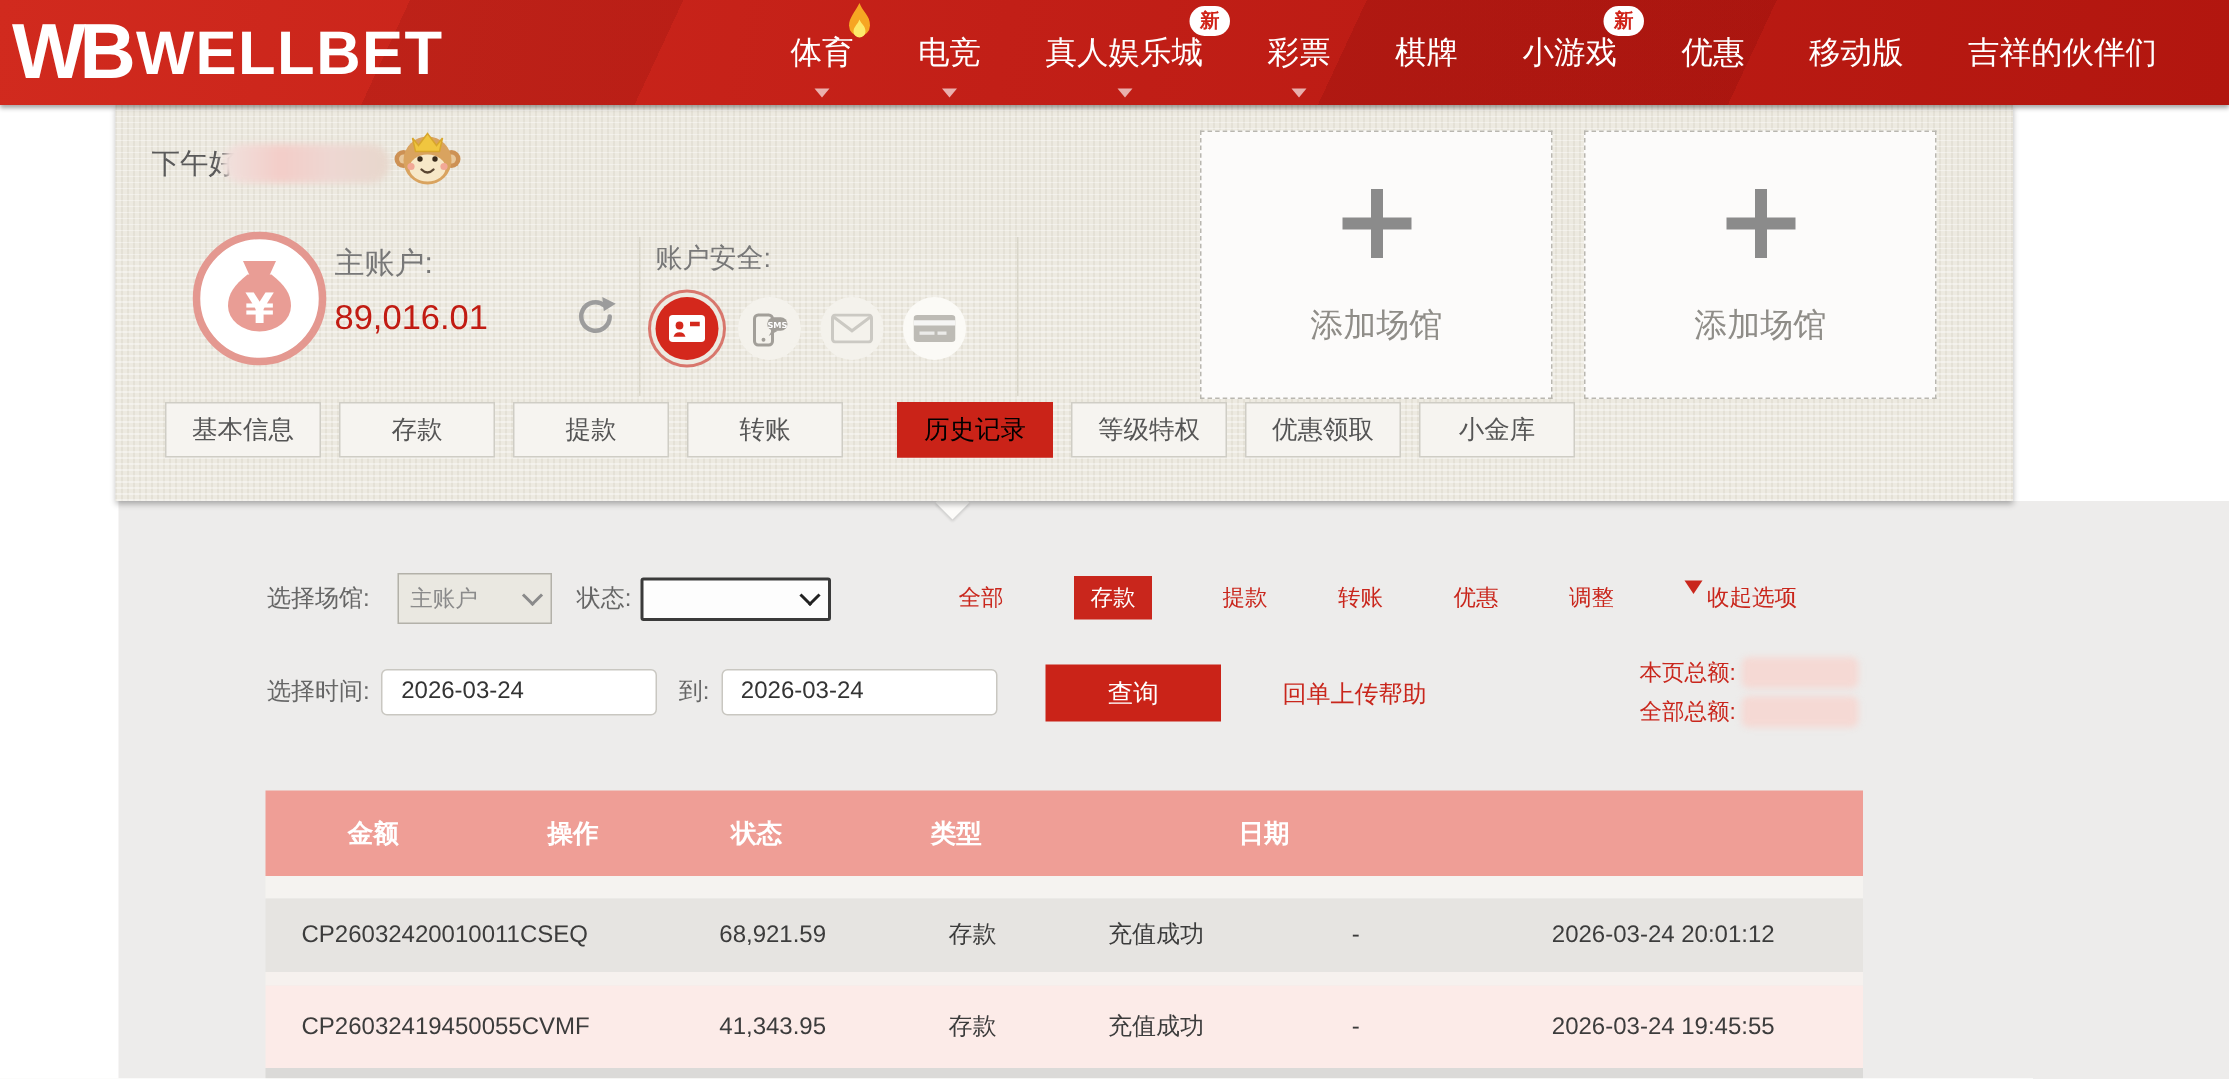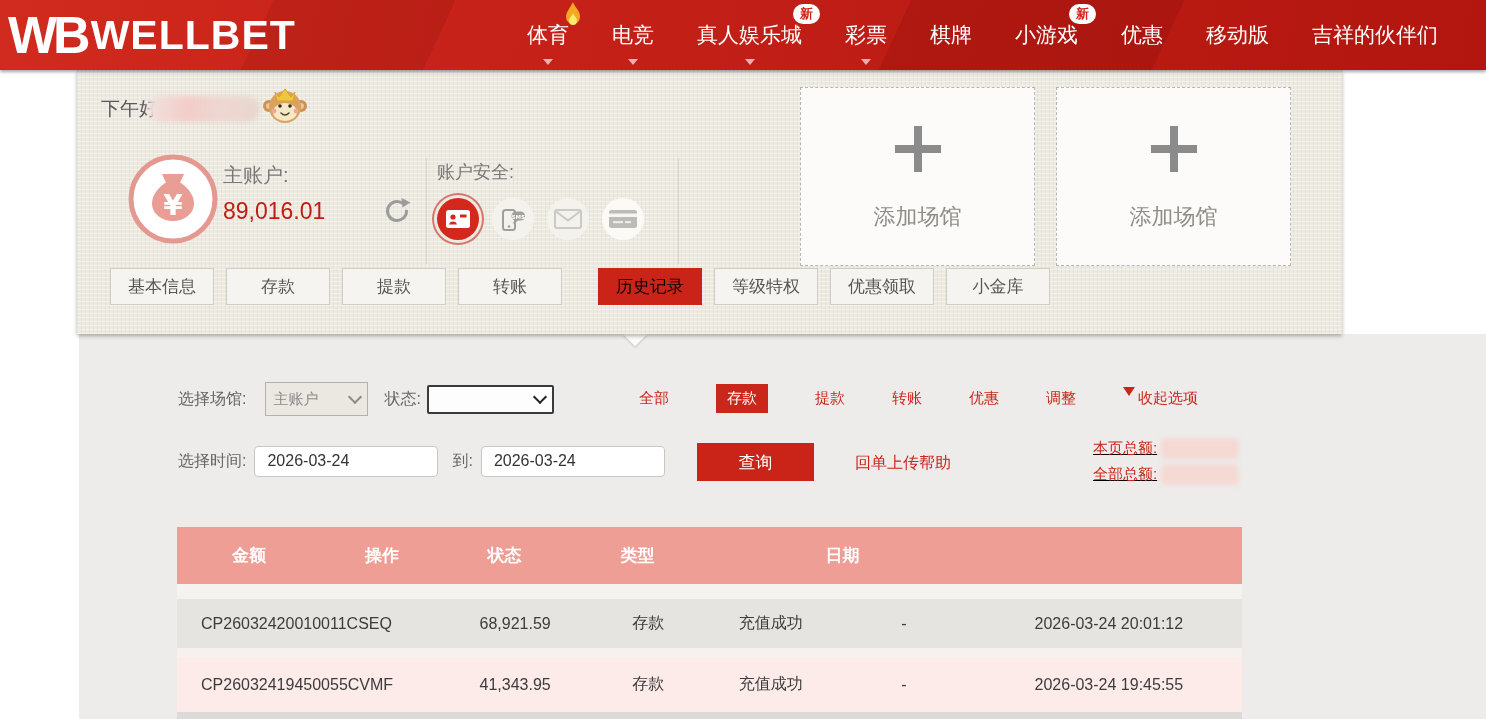--- a/index.html
+++ b/index.html
@@ -62,21 +62,21 @@
   .type-links{position:absolute;left:560px;top:48px;height:32px;display:flex;align-items:center;gap:47px;}
   .type-link{color:#c9261c;font-size:15px;cursor:pointer;white-space:nowrap;}
   .type-link.active{background:#c9261c;color:#fff;padding:5px 11px;}
   .collapse{display:flex;align-items:flex-start;gap:3px;color:#c9261c;font-size:15px;cursor:pointer;}
   .tri-down{width:0;height:0;border-left:6px solid transparent;border-right:6px solid transparent;border-top:9px solid #c9261c;margin-top:-2px;}
   .frow2{position:absolute;left:99px;top:108px;height:38px;display:flex;align-items:center;font-size:16px;color:#666;}
   .date-input{width:170px;height:29px;margin-left:8px;border:1px solid #c9c7c1;border-radius:4px;background:#fff;font-size:16px;color:#333;padding:0 0 0 12px;font-family:inherit;}
   .to-label{margin-left:14px;}
   .query-btn{position:absolute;left:618px;top:109px;width:117px;height:38px;background:#ca2318;color:#fff;border:none;font-size:17px;font-family:inherit;cursor:pointer;}
   .receipt-help{position:absolute;left:776px;top:119px;color:#c9261c;font-size:16px;cursor:pointer;}
-  .totals{position:absolute;left:1014px;top:104px;display:flex;flex-direction:column;gap:5px;text-decoration:underline;}
+  .totals{position:absolute;left:1014px;top:104px;display:flex;flex-direction:column;gap:5px;}
   .total-line{display:flex;align-items:center;gap:4px;color:#c9261c;font-size:15px;}
   .blur-val{width:78px;height:21px;border-radius:5px;background:#f5d9d4;filter:blur(2px);}
 
   
   .htable{position:absolute;left:98px;top:193px;width:1065px;}
   .thead{display:flex;height:57px;background:#ef9e96;align-items:center;}
   .th{color:#fff;font-size:17px;font-weight:bold;display:flex;align-items:center;justify-content:center;box-sizing:border-box;}
   .gap-a{height:15px;background:#f5f3f0;}
   .gap-b{height:9px;background:#f6f1ee;}
   .tr{display:flex;align-items:center;font-size:16px;color:#3c3c3c;}

